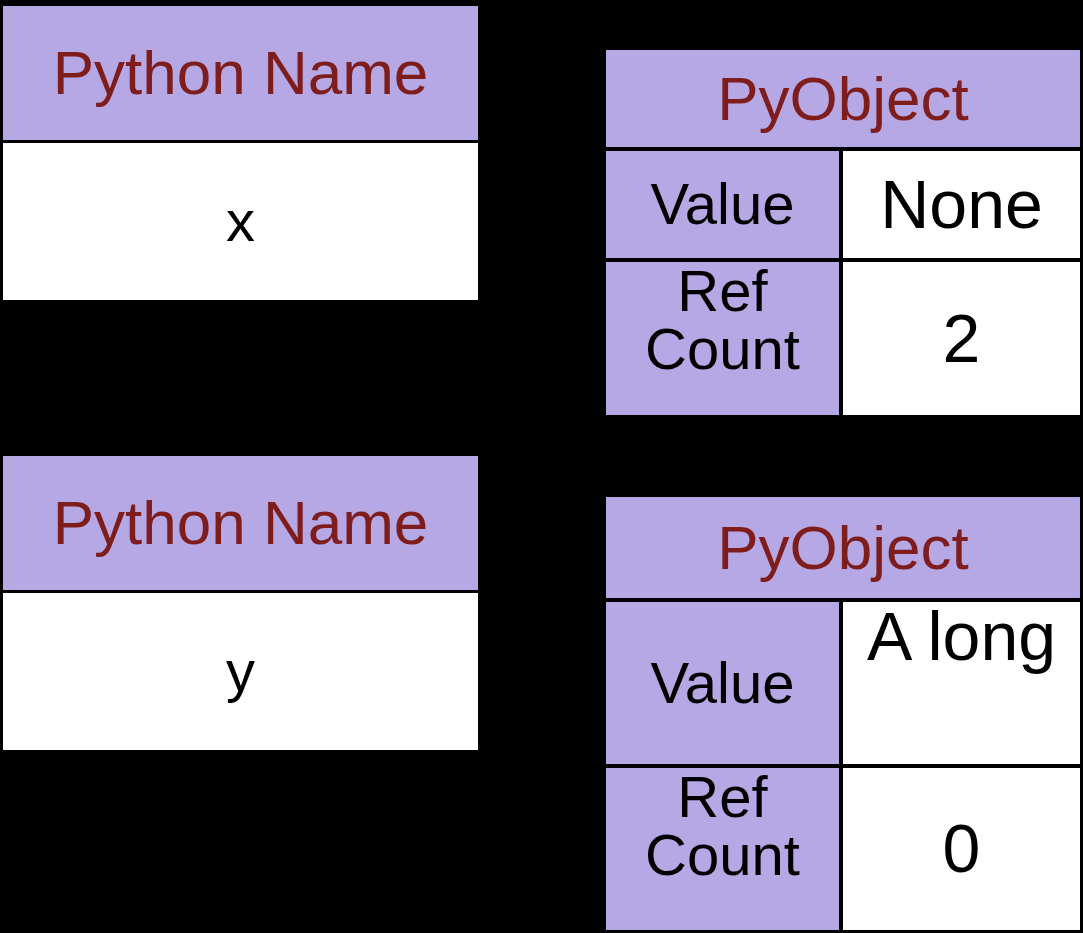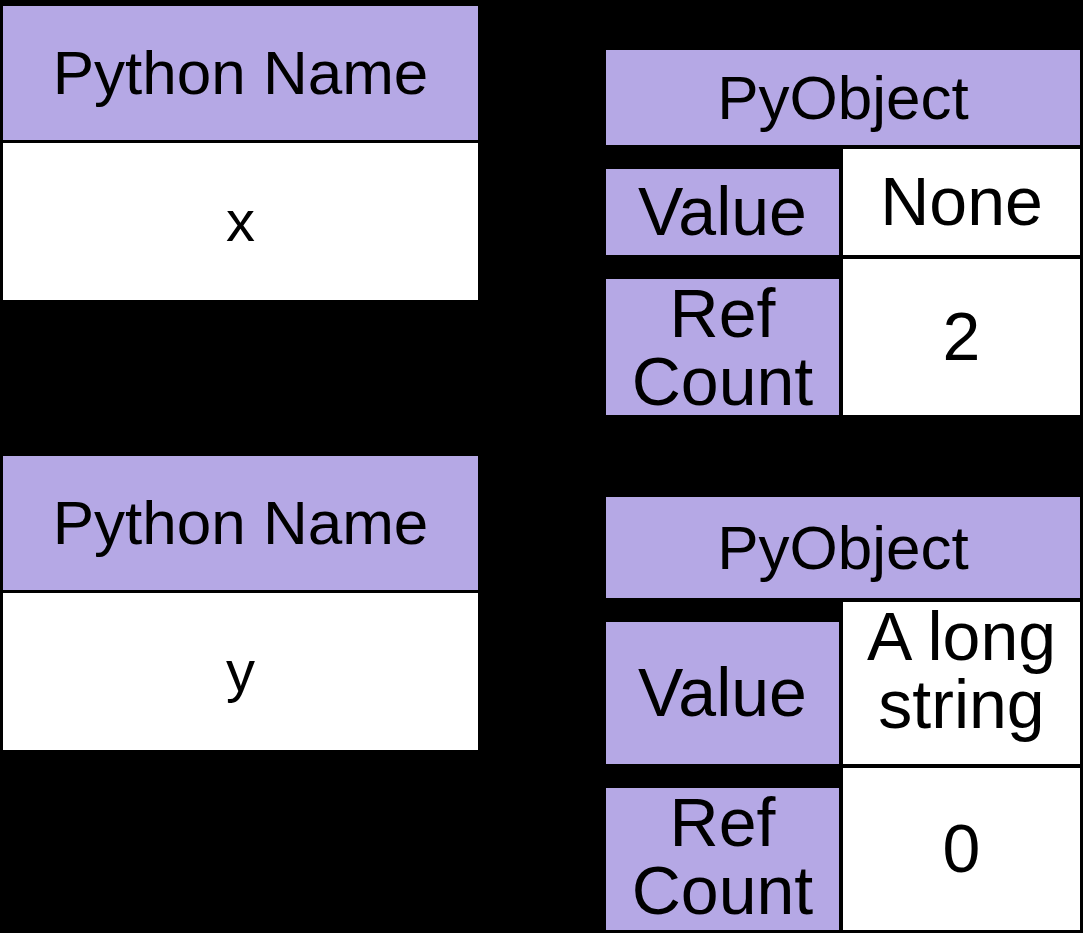--- a/index.html
+++ b/index.html
@@ -27,21 +27,21 @@
     position: absolute;
     box-sizing: border-box;
     background: #000000;
     border: 3px solid #000000;
     display: flex;
     flex-direction: column;
   }
 
   .hdr {
     background: #b5a8e5;
-    color: #000000;
+    color: #7f1d1d;
     text-align: center;
     display: flex;
     align-items: center;
     justify-content: center;
     box-sizing: border-box;
     line-height: 1.05;
   }
 
   .cell-white {
     background: #ffffff;
@@ -99,22 +99,21 @@
     border-bottom: 4px solid #000000;
     margin-top: 44px;
   }
   .obj-tbl .row + .row {
     border-top: 4px solid #000000;
   }
   .obj-tbl .label {
     width: 237px;
     flex: 0 0 237px;
     border-right: 4px solid #000000;
-    font-size: 68px;
-    margin-top: 20px;
+    font-size: 58px;
   }
   .obj-tbl .value {
     flex: 1 1 auto;
     font-size: 68px;
   }
 
   #obj-table-none {
     top: 3px;
     height: 415px;
   }
@@ -170,21 +169,20 @@
     </div>
   </div>
 
   <div class="tbl obj-tbl" id="obj-table-string">
     <div class="hdr">PyObject</div>
 
     <div class="row row-value">
       <div class="cell-purple label">Value</div>
       <div class="cell-white value stack">
         <span>A long</span>
-        <span>string</span>
       </div>
     </div>
 
     <div class="row row-ref">
       <div class="cell-purple label stack">
         <span>Ref</span>
         <span>Count</span>
       </div>
       <div class="cell-white value">0</div>
     </div>

